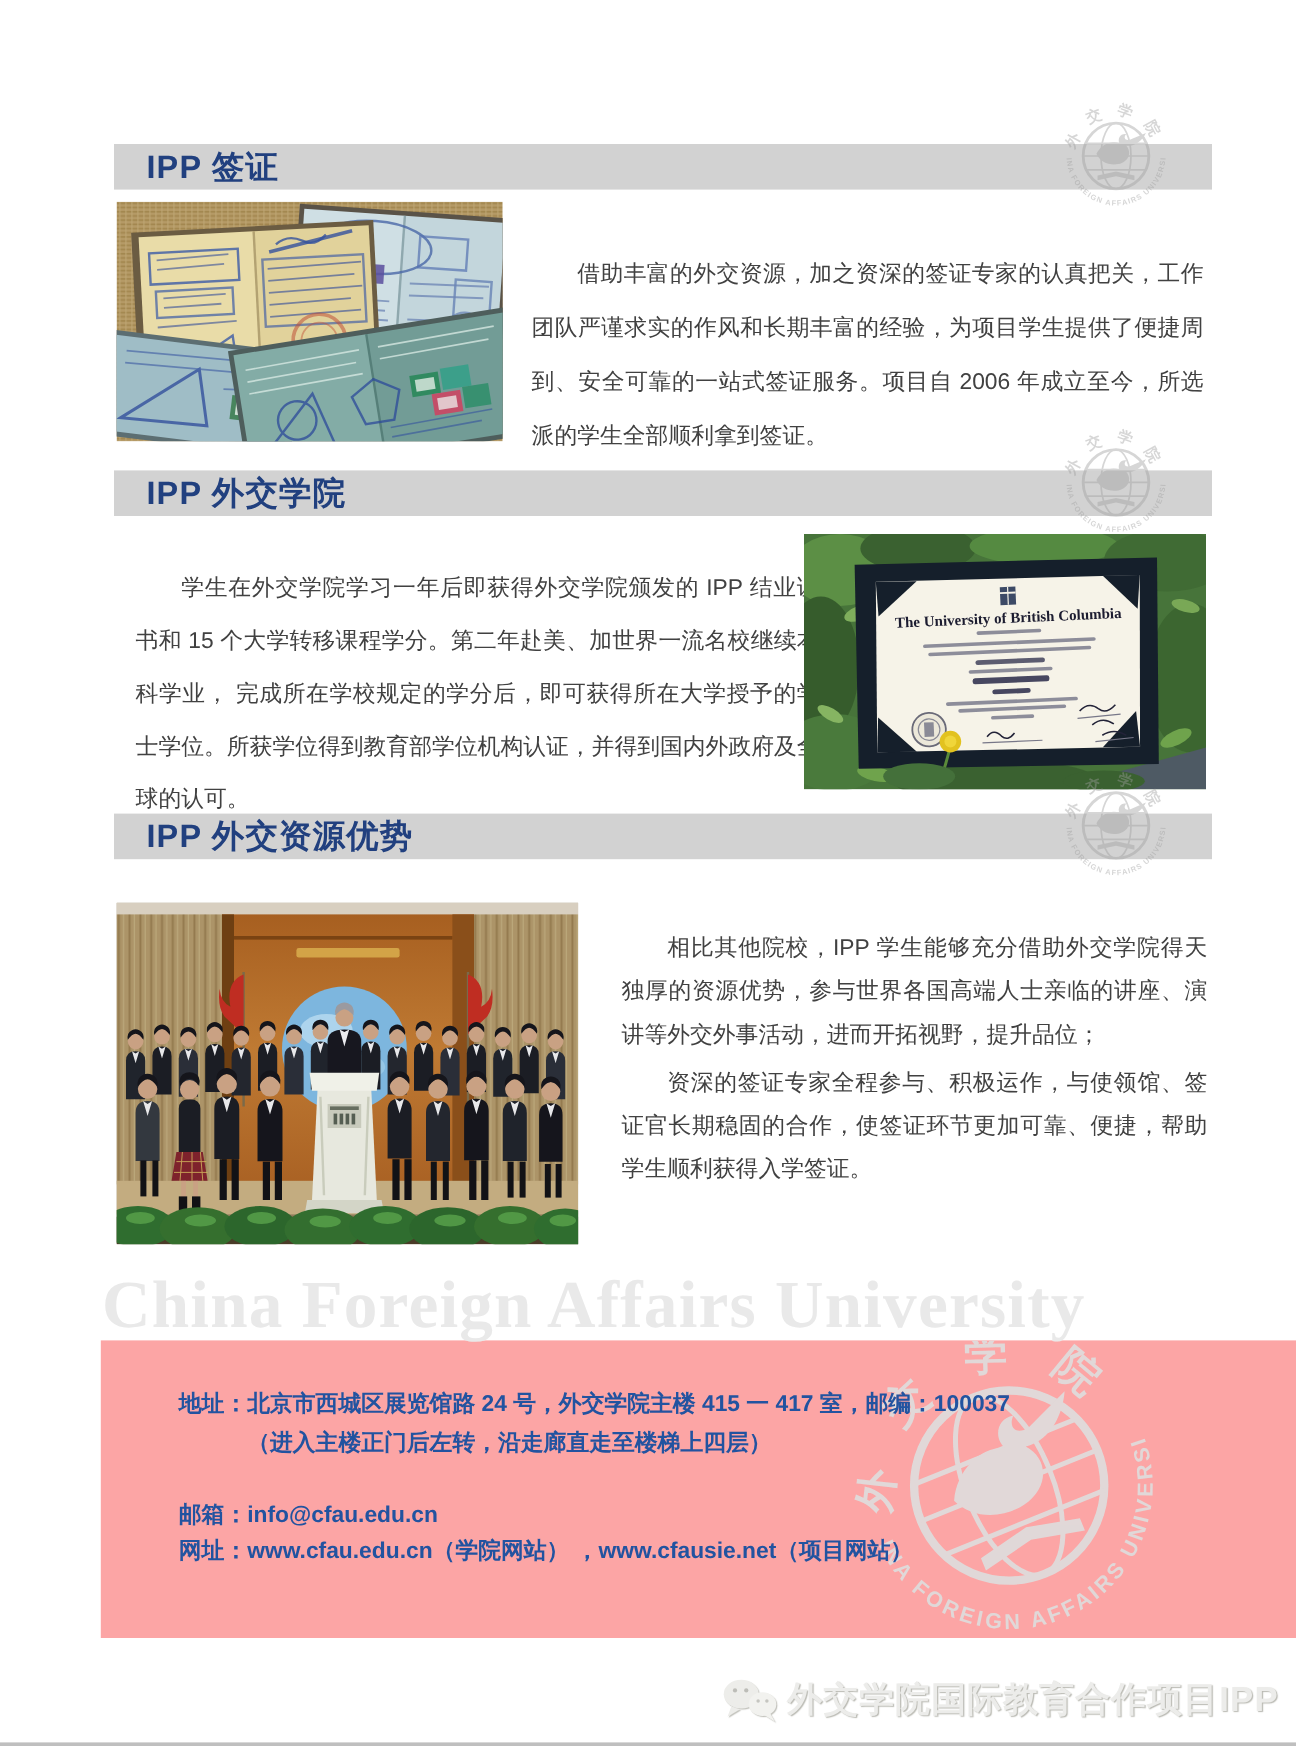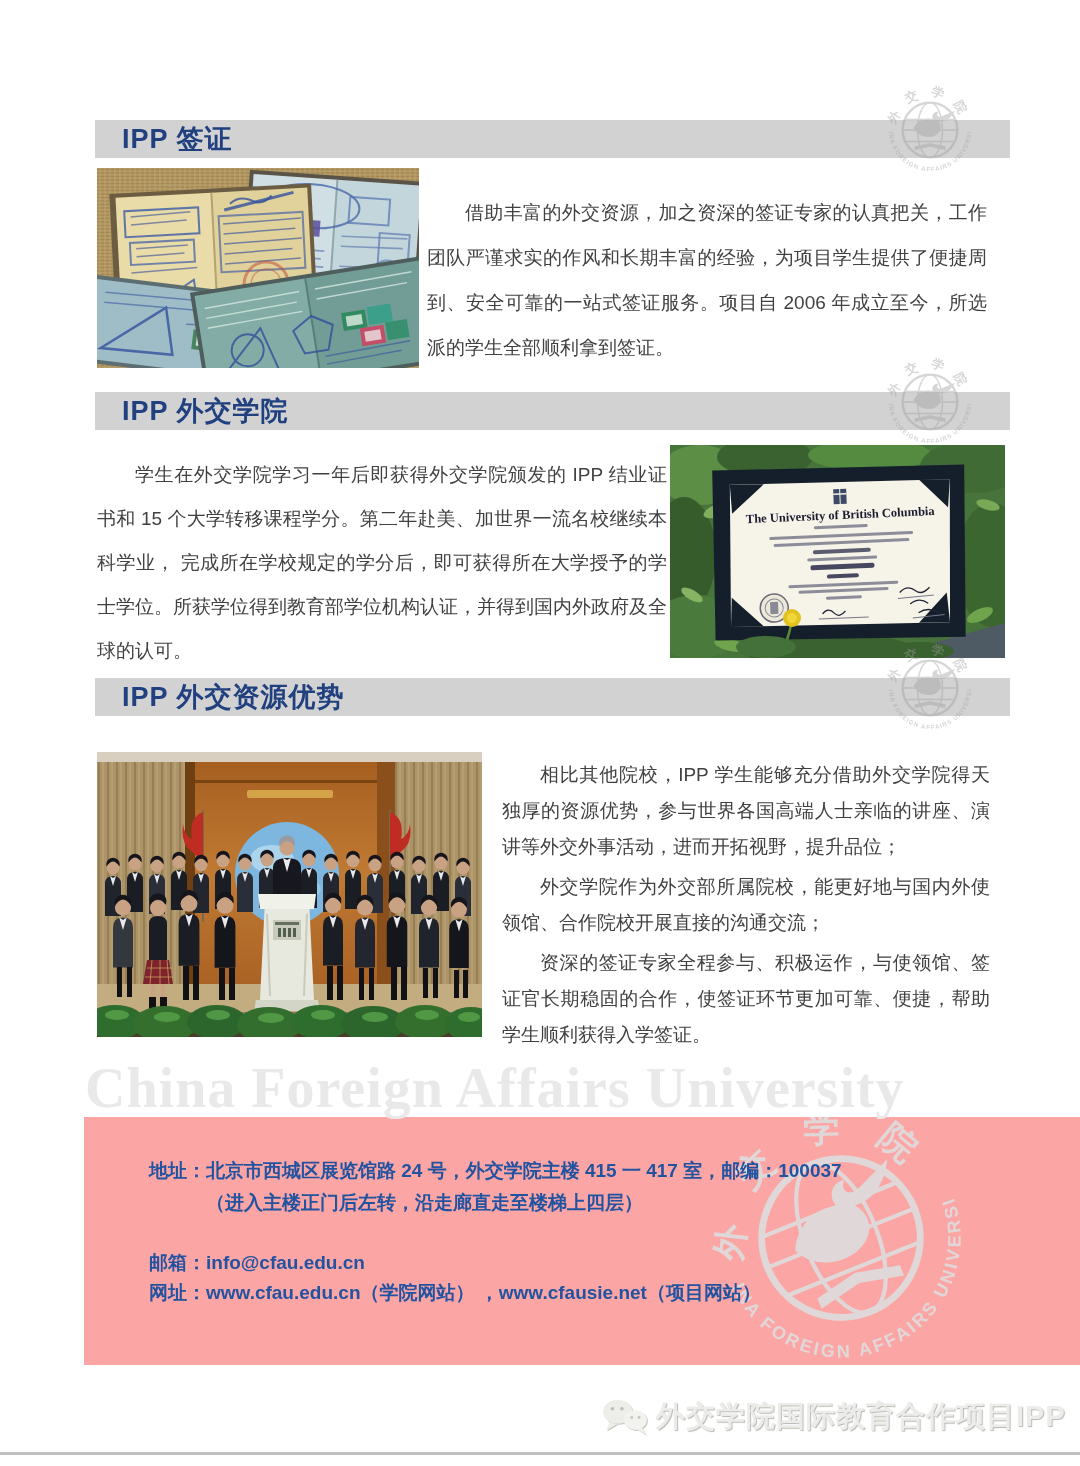--- a/index.html
+++ b/index.html
@@ -12,21 +12,21 @@
   }
   .banner-title{
     display:block;margin-left:27px;line-height:38px;font-size:27px;font-weight:bold;
     color:#21407f;letter-spacing:1px;
   }
   .banner-seal{position:absolute;width:96px;height:96px;color:#9f9f9f;opacity:0.42;pointer-events:none;}
   .banner-seal svg{width:100%;height:100%;}
   .photo{position:absolute;overflow:hidden;}
   .photo svg{display:block;width:100%;height:100%;}
   .body-text{
-    position:absolute;margin:0;color:#414141;font-size:19px;
+    position:absolute;margin:16px;color:#414141;font-size:19px;
     text-align:justify;text-align-last:left;text-justify:inter-character;
     word-break:break-all;
   }
   p.bp{margin:0;text-indent:2em;}
   .watermark{
     position:absolute;left:85px;top:1056px;width:995px;white-space:nowrap;
     font-family:"Liberation Serif","DejaVu Serif",serif;font-weight:bold;
     font-size:56px;color:#e9e9e9;letter-spacing:1px;z-index:5;pointer-events:none;
   }
   .footer{
@@ -439,21 +439,20 @@
             <ellipse cx="278" cy="265" rx="13" ry="5"></ellipse>
           <ellipse cx="330" cy="263" rx="12" ry="5"></ellipse>
             <ellipse cx="372" cy="265" rx="11" ry="5"></ellipse>
         </g>
       </g>
     </svg>
   </div>
 
   <div class="body-text" style="left:502px;top:757px;width:488px;line-height:36px">
     <p class="bp" style="margin-bottom:4px">相比其他院校，IPP 学生能够充分借助外交学院得天独厚的资源优势，参与世界各国高端人士亲临的讲座、演讲等外交外事活动，进而开拓视野，提升品位；</p>
-    <p class="bp" style="margin-bottom:4px">外交学院作为外交部所属院校，能更好地与国内外使领馆、合作院校开展直接的沟通交流；</p>
     <p class="bp">资深的签证专家全程参与、积极运作，与使领馆、签证官长期稳固的合作，使签证环节更加可靠、便捷，帮助学生顺利获得入学签证。</p>
   </div>
 
   <div class="watermark">China Foreign Affairs University</div>
 
   <div class="footer">
     <div class="footer-seal">
       <svg viewBox="0 0 200 200">
           <use href="#cfau-seal"></use>
         </svg>

